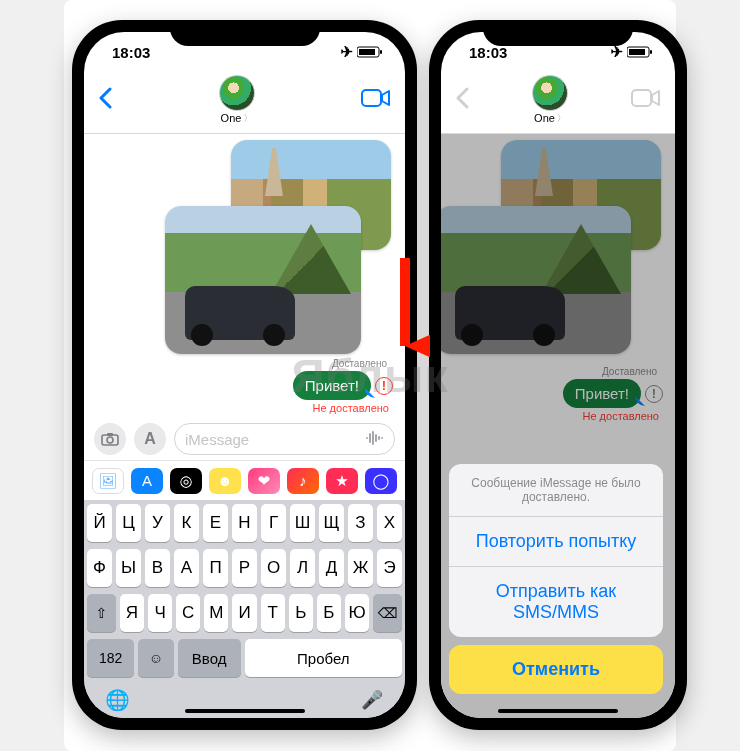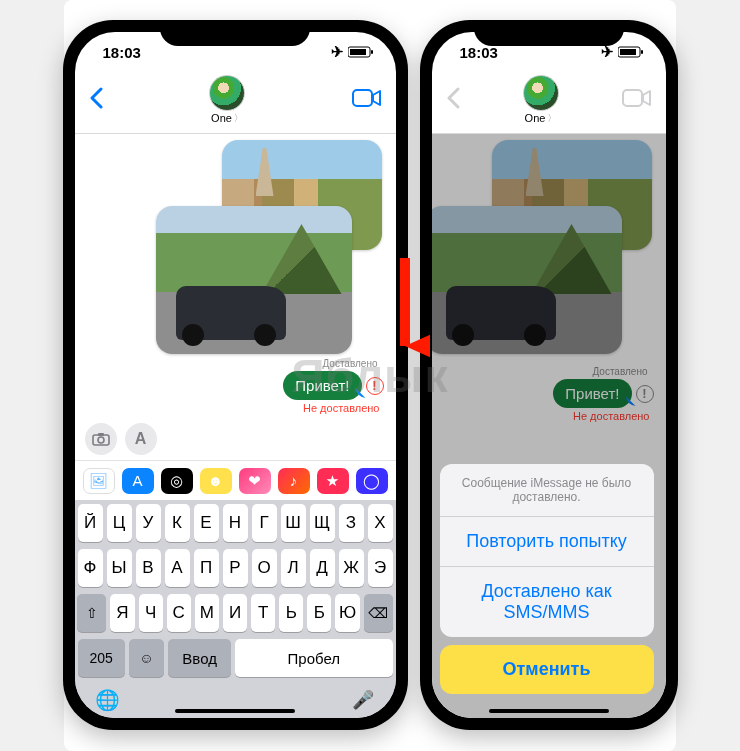--- a/index.html
+++ b/index.html
@@ -1,17 +1,17 @@
 <!DOCTYPE html>
 <html><head>
 <meta charset="utf-8">
 <style>
   * { box-sizing: border-box; margin: 0; padding: 0; font-family: -apple-system, "Helvetica Neue", Arial, sans-serif; }
   body { background: #f0f0f0; display: flex; justify-content: center; align-items: center; min-height: 751px; position: relative; }
-  .stage { width: 612px; height: 751px; background: #fff; position: relative; display: flex; justify-content: center; gap: 12px; padding: 20px 8px; border-radius: 8px; }
+  .stage { width: 612px; height: 751px; background: #fff; position: relative; display: flex; gap: 12px; padding: 20px 8px; border-radius: 8px; }
 
   
   .phone { width: 348px; height: 710px; background: #000; border-radius: 50px; padding: 12px; position: relative; box-shadow: 0 8px 24px rgba(0,0,0,.25); }
   .screen { width: 100%; height: 100%; background: #fff; border-radius: 40px; overflow: hidden; position: relative; display: flex; flex-direction: column; }
   .notch { position: absolute; top: 0; left: 50%; transform: translateX(-50%); width: 150px; height: 26px; background: #000; border-radius: 0 0 18px 18px; z-index: 50; }
 
   
   .status { height: 40px; display: flex; justify-content: space-between; align-items: center; padding: 0 22px 0 28px; font-size: 15px; font-weight: 600; }
   .status .right { display: flex; align-items: center; gap: 4px; }
 
@@ -151,20 +151,28 @@
         <div class="cbtn">
             <svg width="18" height="14">
               <rect x="1" y="3" width="16" height="10" rx="2" fill="none" stroke="#7d7d82" stroke-width="1.6"></rect>
               <circle cx="9" cy="8" r="3" fill="none" stroke="#7d7d82" stroke-width="1.6"></circle>
               <rect x="6" y="1" width="6" height="3" rx="1" fill="#7d7d82"></rect>
             </svg>
           </div>
         <div class="cbtn">
             <span style="font-weight:600">A</span>
           </div>
+        <div class="pill">
+          <span>iMessage</span>
+          <span style="color:#989ba2">
+            <svg width="20" height="20" viewBox="0 0 20 20">
+                <path d="M3 10v0 M6 6v8 M9 4v12 M12 7v6 M15 9v2 M18 10v0" stroke="#9a9da4" stroke-width="1.8" stroke-linecap="round"></path>
+              </svg>
+          </span>
+        </div>
       </div>
 
       <div class="appstrip" id="appstrip-left">
           <div class="appicon" style="background: rgb(255, 255, 255); border: 0.5px solid rgb(221, 221, 221); color: rgb(100, 181, 255);">🖼</div>
           <div class="appicon" style="background: rgb(10, 132, 255);">A</div>
           <div class="appicon" style="background: rgb(0, 0, 0);">◎</div>
           <div class="appicon" style="background: rgb(255, 225, 77);">☻</div>
           <div class="appicon" style="background: linear-gradient(135deg, rgb(255, 59, 127), rgb(255, 138, 184));">❤</div>
           <div class="appicon" style="background: linear-gradient(135deg, rgb(255, 45, 85), rgb(255, 106, 0));">♪</div>
           <div class="appicon" style="background: rgb(255, 45, 85);">★</div>
@@ -205,21 +213,21 @@
             <div class="key">С</div>
             <div class="key">М</div>
             <div class="key">И</div>
             <div class="key">Т</div>
             <div class="key">Ь</div>
             <div class="key">Б</div>
             <div class="key">Ю</div>
             <div class="key fn" style="flex: 1.2 1 0%;">⌫</div>
           </div>
         <div class="kb-row">
-          <div class="key fn" style="flex:1.2">205</div>
+          <div class="key fn" style="flex:1.2">182</div>
           <div class="key fn" style="flex:0.9">☺</div>
           <div class="key fn enter">Ввод</div>
           <div class="key space">Пробел</div>
         </div>
         <div class="kb-bottom">
           <span style="font-size:20px">🌐</span>
           <span style="font-size:18px">🎤</span>
         </div>
       </div>
 
@@ -281,21 +289,21 @@
         </div>
         <div class="not-delivered">Не доставлено</div>
 
         <div class="dim-overlay"></div>
       </div>
 
       <div class="sheet-wrap">
         <div class="sheet">
           <div class="msg">Сообщение iMessage не было доставлено.</div>
           <div class="opt">Повторить попытку</div>
-          <div class="opt">Доставлено как SMS/MMS</div>
+          <div class="opt">Отправить как SMS/MMS</div>
         </div>
         <div class="cancel">Отменить</div>
       </div>
 
       <div class="home-ind light"></div>
     </div>
   </div>
 
   <svg class="arrow" width="50" height="120" style="left:316px; top:250px">
     <defs>

